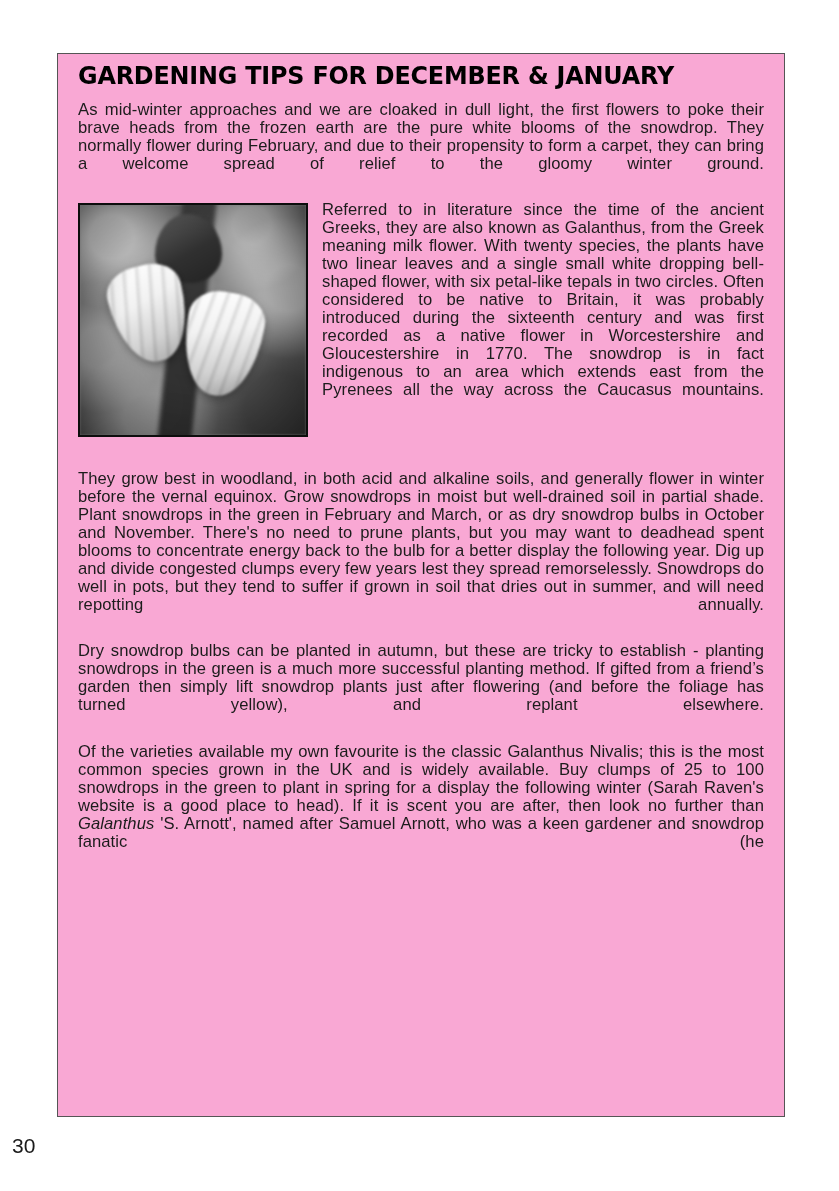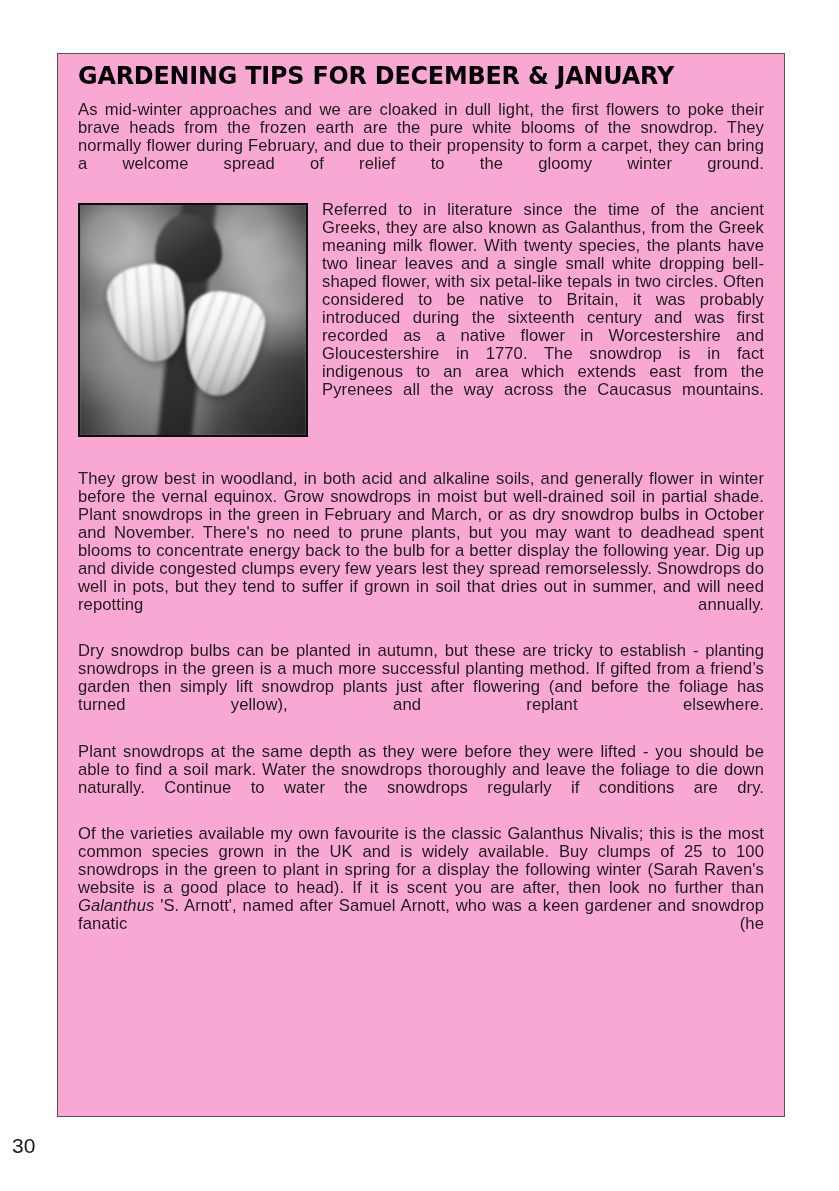--- a/index.html
+++ b/index.html
@@ -195,20 +195,19 @@
       </div>
       <div class="vignette"></div>
     </div>
 
     <p class="body-text">Referred to in literature since the time of the ancient Greeks, they are also known as Galanthus, from the Greek meaning milk flower. With twenty species, the plants have two linear leaves and a single small white dropping bell-shaped flower, with six petal-like tepals in two circles. Often  considered to be native to Britain, it was probably introduced during the sixteenth century and was first recorded as a native flower in Worcestershire and Gloucestershire in 1770. The snowdrop is in fact indigenous to an area which extends east from the Pyrenees all the way across the Caucasus mountains.</p>
 
     <p class="body-text">They grow best in woodland, in both acid and alkaline soils, and generally flower in winter before the vernal equinox. Grow snowdrops in moist but well-drained soil in partial shade. Plant snowdrops in the green in February and March, or as dry snowdrop bulbs in October and November. There's no need to prune plants, but you may want to deadhead spent blooms to concentrate energy back to the bulb for a better display the following year. Dig up and divide congested clumps every few years lest they spread remorselessly. Snowdrops do well in pots, but they tend to suffer if grown in soil that dries out in summer, and will need repotting annually.</p>
 
     <p class="body-text">Dry snowdrop bulbs can be planted in autumn, but these are tricky to establish - planting snowdrops in the green is a much more successful planting method. If gifted from a friend’s garden then simply lift snowdrop plants just after flowering (and before the foliage has turned yellow), and replant elsewhere.</p>
 
-    <p class="body-text">Plant snowdrops at the same depth as they were before they were lifted - you should be able to find a soil mark. Water the snowdrops thoroughly and leave the foliage to die down naturally. Continue to water the snowdrops regularly if conditions are dry.</p>
 
     <p class="body-text"><span>Of the varieties available my own favourite is the classic Galanthus Nivalis; this is the most common species grown in the UK and is widely available. Buy clumps of 25 to 100 snowdrops in the green to plant in spring for a display the following winter (Sarah Raven's website is a good place to head). If it is scent you are after, then look no further than </span><em class="species">Galanthus</em><span> 'S. Arnott', named after Samuel Arnott, who was a keen gardener and snowdrop fanatic (he</span></p>
 
   </div>
 </div>
 
 <div id="page-number">30</div>
 
 </body></html>

